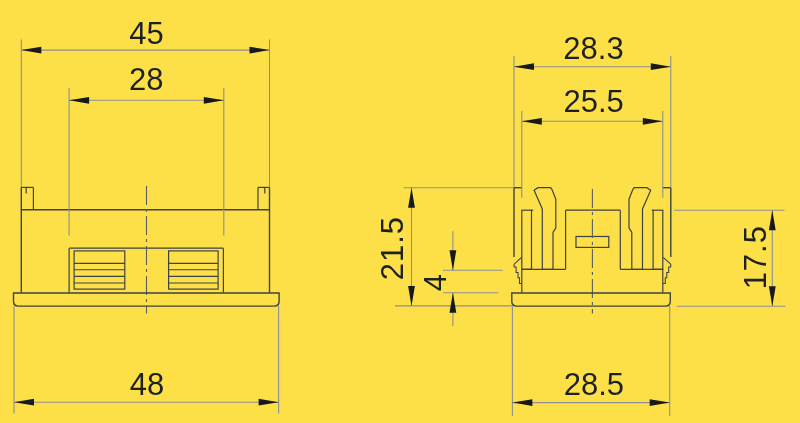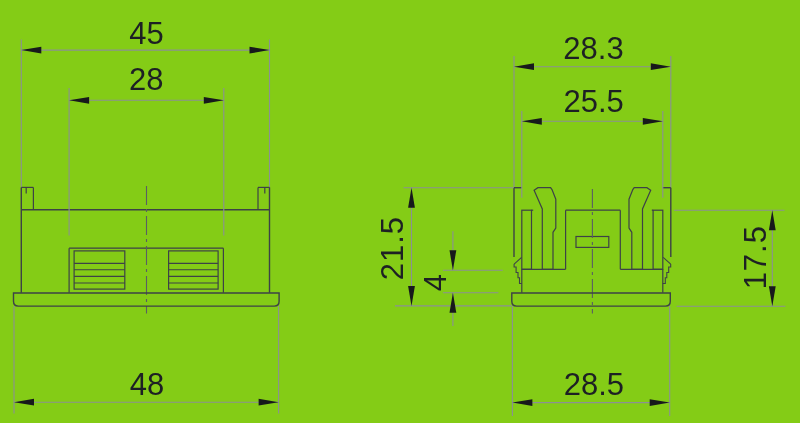--- a/index.html
+++ b/index.html
@@ -1,16 +1,16 @@
 <!DOCTYPE html>
 <html><head>
 <meta charset="utf-8">
 <style>
 html,body{margin:0;padding:0;background:#ffffff;}
-#page{width:800px;height:423px;position:relative;background:#84cc16;overflow:hidden;}
+#page{width:800px;height:423px;position:relative;background:#fde047;overflow:hidden;}
 svg{display:block;font-family:"Liberation Sans",sans-serif;}
 </style>
 </head>
 <body>
 
 <div id="page">
 <svg width="800" height="423" viewBox="0 0 800 423">
 
 <g>
 <line x1="21.3" y1="39.5" x2="21.3" y2="187.4" stroke="#8b9094" stroke-width="1.1"></line>

